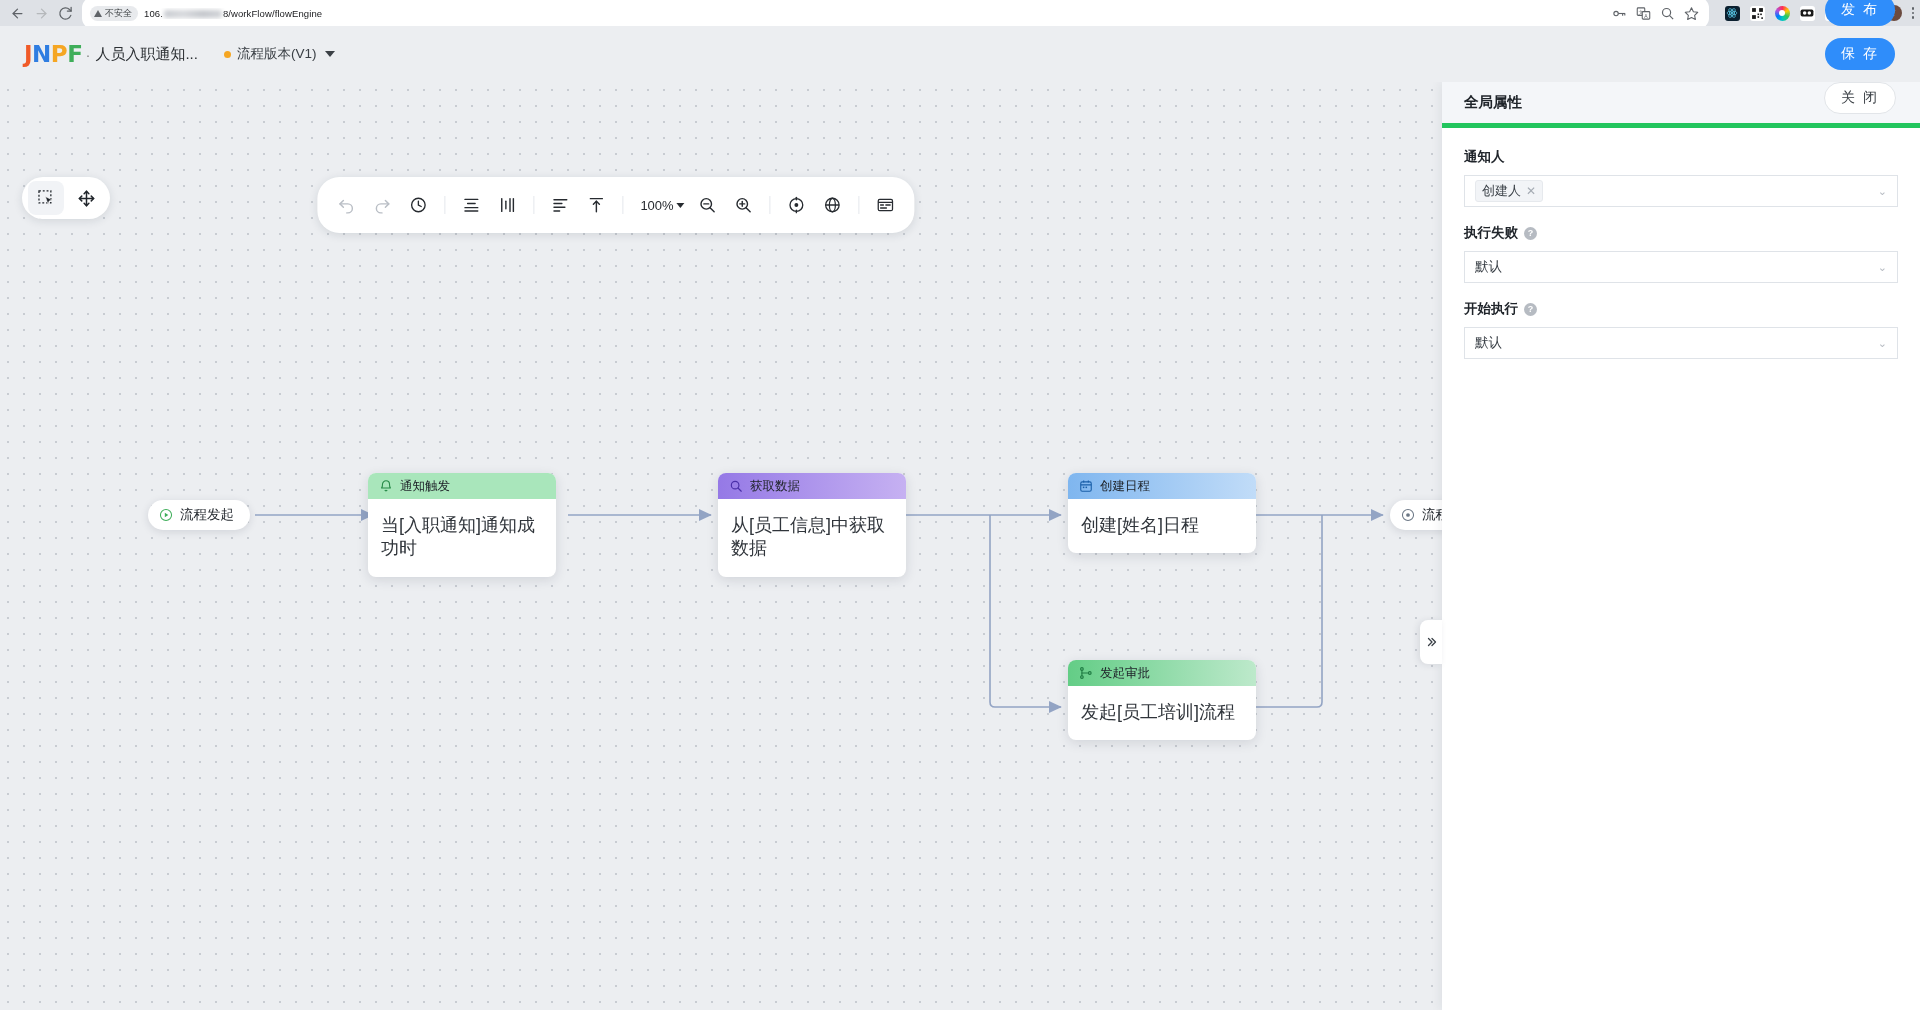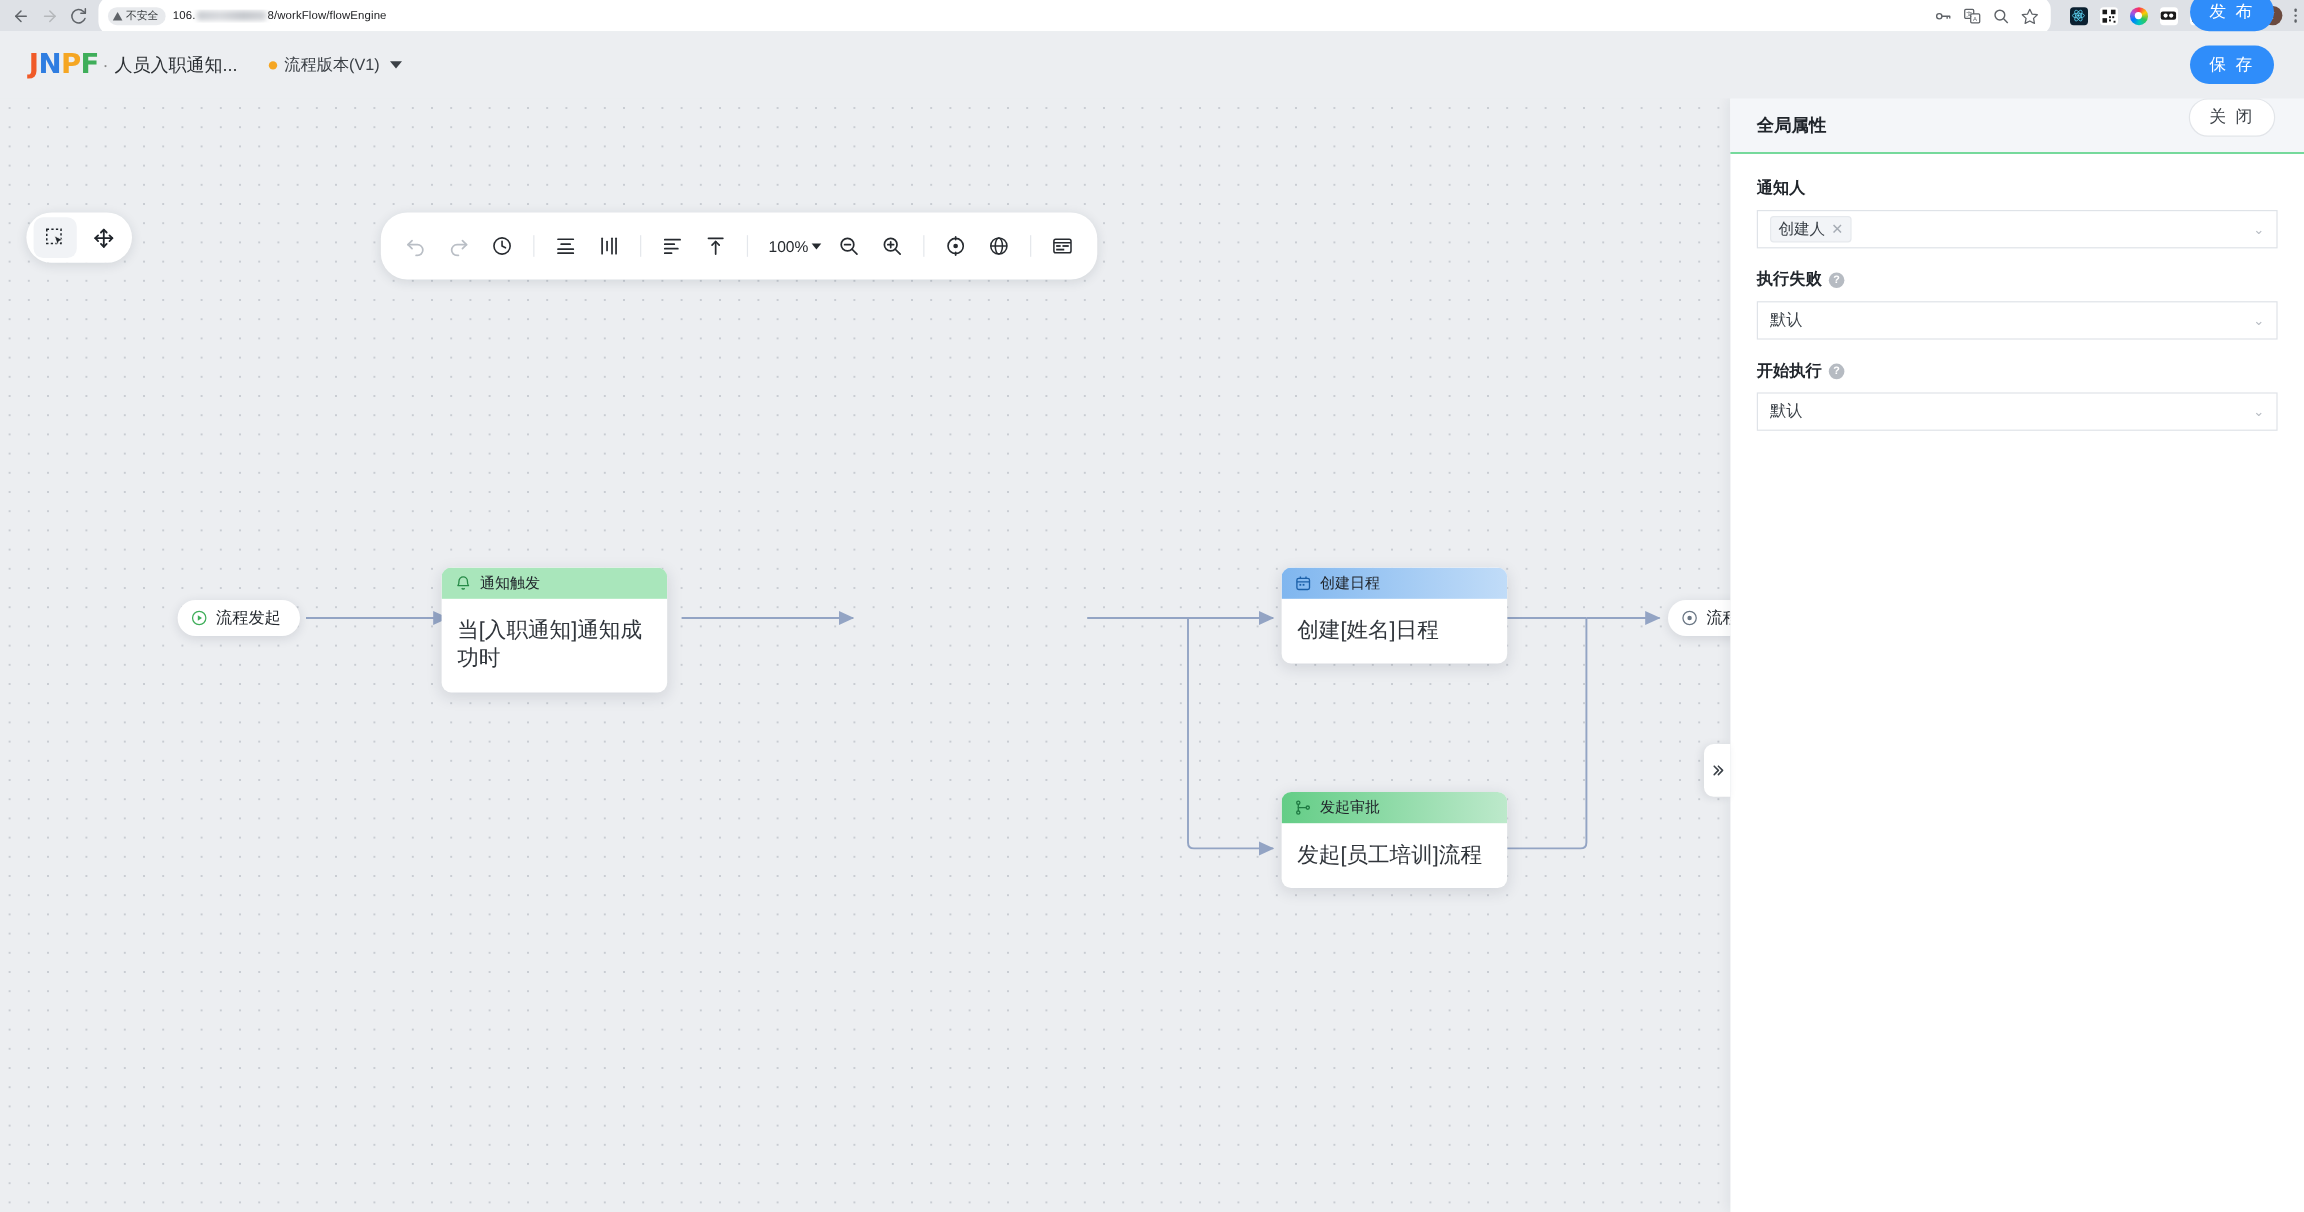--- a/index.html
+++ b/index.html
@@ -281,21 +281,21 @@
     display: flex; flex-direction: column;
     box-shadow: -2px 0 10px rgba(30,42,62,.07);
     z-index: 20;
   }
   .panel-head {
     height: 46px;
     background: #f4f6f9;
     display: flex; align-items: center;
     padding: 0 22px;
     font-size: 14.5px; font-weight: bold; color: #20252b;
-    border-bottom: 1px solid #22c55e;
+    border-bottom: 5px solid #22c55e;
   }
   .panel-body { padding: 20px 22px; }
   .field { margin-bottom: 17px; }
   .field-label {
     font-size: 13.5px; font-weight: bold; color: #20252b;
     margin-bottom: 9px; display: flex; align-items: center; gap: 6px;
   }
   .help-dot {
     width: 13px; height: 13px; border-radius: 50%;
     background: #b6bbc2; color: #fff;
@@ -506,20 +506,30 @@
         <div class="node-head head-green">
           <svg class="nh-icon" viewBox="0 0 24 24" fill="none" stroke="#268a47" stroke-width="1.9" stroke-linejoin="round">
               <path d="M6 9a6 6 0 0 1 12 0c0 5 1.6 6.4 1.6 6.4H4.4S6 14 6 9z"></path>
               <path d="M10 19a2.2 2.2 0 0 0 4 0"></path>
             </svg>
           <span>通知触发</span>
         </div>
         <div class="node-body">当[入职通知]通知成功时</div>
       </div>
 
+      <div class="node" style="left:718px; top:391px;">
+        <div class="node-head head-purple">
+          <svg class="nh-icon" viewBox="0 0 24 24" fill="none" stroke="#4a2fa8" stroke-width="2">
+              <circle cx="10.5" cy="10.5" r="6.5"></circle>
+              <line x1="15.4" y1="15.4" x2="21" y2="21" stroke-linecap="round"></line>
+            </svg>
+          <span>获取数据</span>
+        </div>
+        <div class="node-body">从[员工信息]中获取数据</div>
+      </div>
 
       <div class="node" style="left:1068px; top:391px;">
         <div class="node-head head-blue">
           <svg class="nh-icon" viewBox="0 0 24 24" fill="none" stroke="#1a5fa8" stroke-width="1.9" stroke-linejoin="round">
               <rect x="3" y="5" width="18" height="16" rx="2.5"></rect>
               <line x1="3" y1="10" x2="21" y2="10"></line>
               <line x1="8" y1="2.5" x2="8" y2="6"></line>
               <line x1="16" y1="2.5" x2="16" y2="6"></line>
               <rect x="6.6" y="13" width="2.6" height="2.6" fill="#1a5fa8" stroke="none"></rect>
               <rect x="11.2" y="13" width="2.6" height="2.6" fill="#1a5fa8" stroke="none"></rect>

